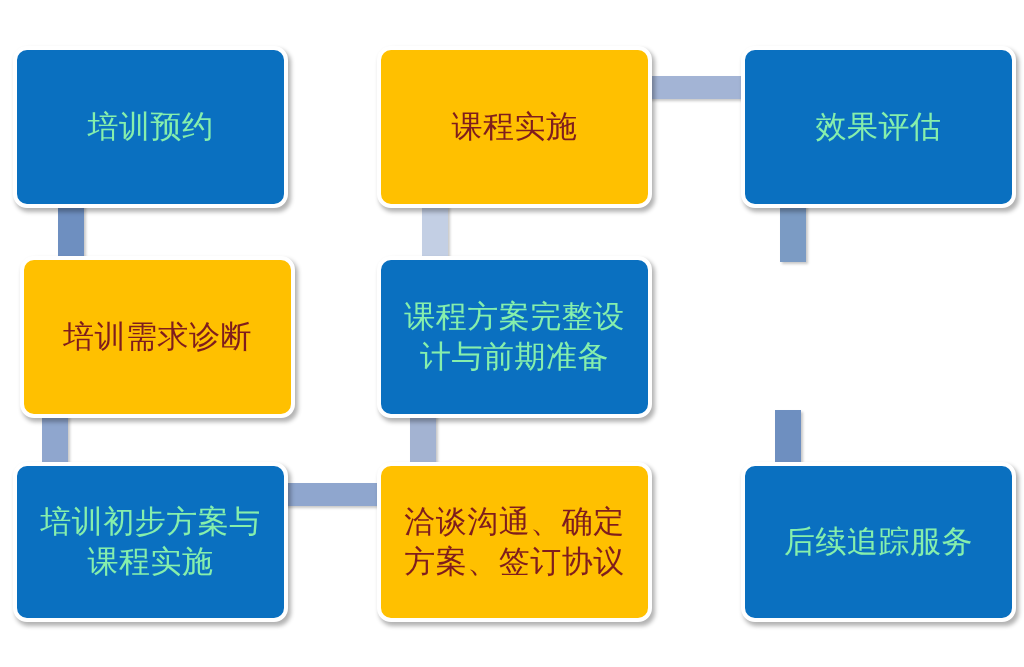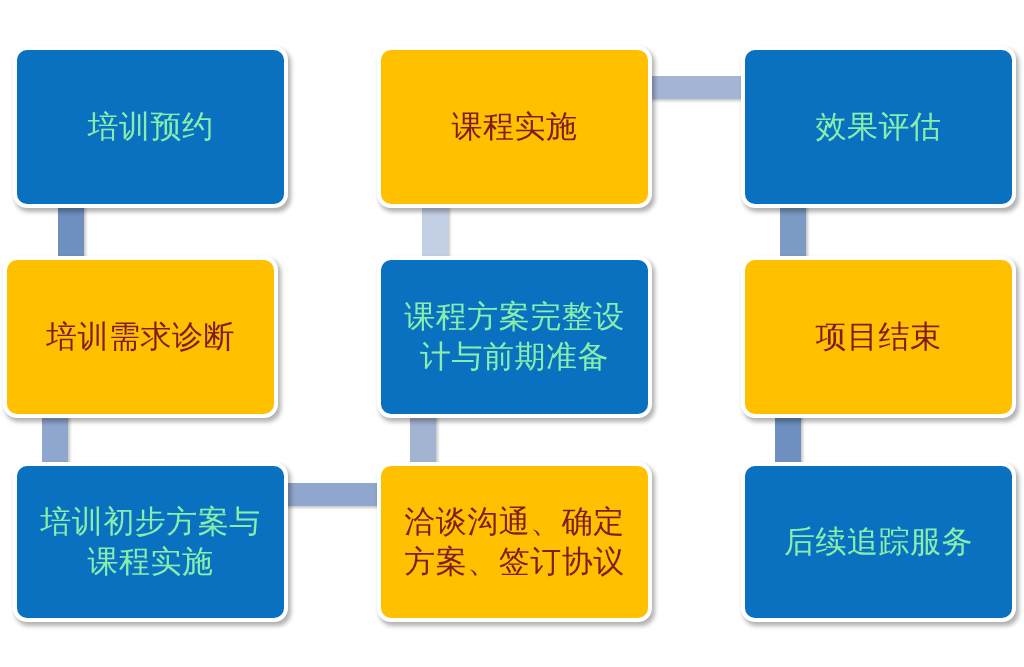--- a/index.html
+++ b/index.html
@@ -80,31 +80,28 @@
   </div>
 
   <div class="node yellow" style="left:377px; top:46px; width:275px; height:162px;">
     <span class="label align-center">课程实施</span>
   </div>
 
   <div class="node blue" style="left:741px; top:46px; width:275px; height:162px;justify-content:flex-end;">
     <span class="label align-center">效果评估</span>
   </div>
 
-  <div class="node yellow" style="left:3px; top:256px; width:275px; height:162px;">
+  <div class="node yellow" style="left:20px; top:256px; width:275px; height:162px;">
     <span class="label align-center">培训需求诊断</span>
   </div>
 
   <div class="node blue" style="left:377px; top:256px; width:275px; height:162px;">
     <span class="label align-left">课程方案完整设计与前期准备</span>
   </div>
 
-  <div class="node yellow" style="left:741px; top:256px; width:275px; height:162px;">
-    <span class="label align-center">项目结束</span>
-  </div>
 
   <div class="node blue" style="left:13px; top:462px; width:275px; height:160px;">
     <span class="label align-center">培训初步方案与
 课程实施</span>
   </div>
 
   <div class="node yellow" style="left:377px; top:462px; width:275px; height:160px;">
     <span class="label align-center">洽谈沟通、确定
 方案、签订协议</span>
   </div>

